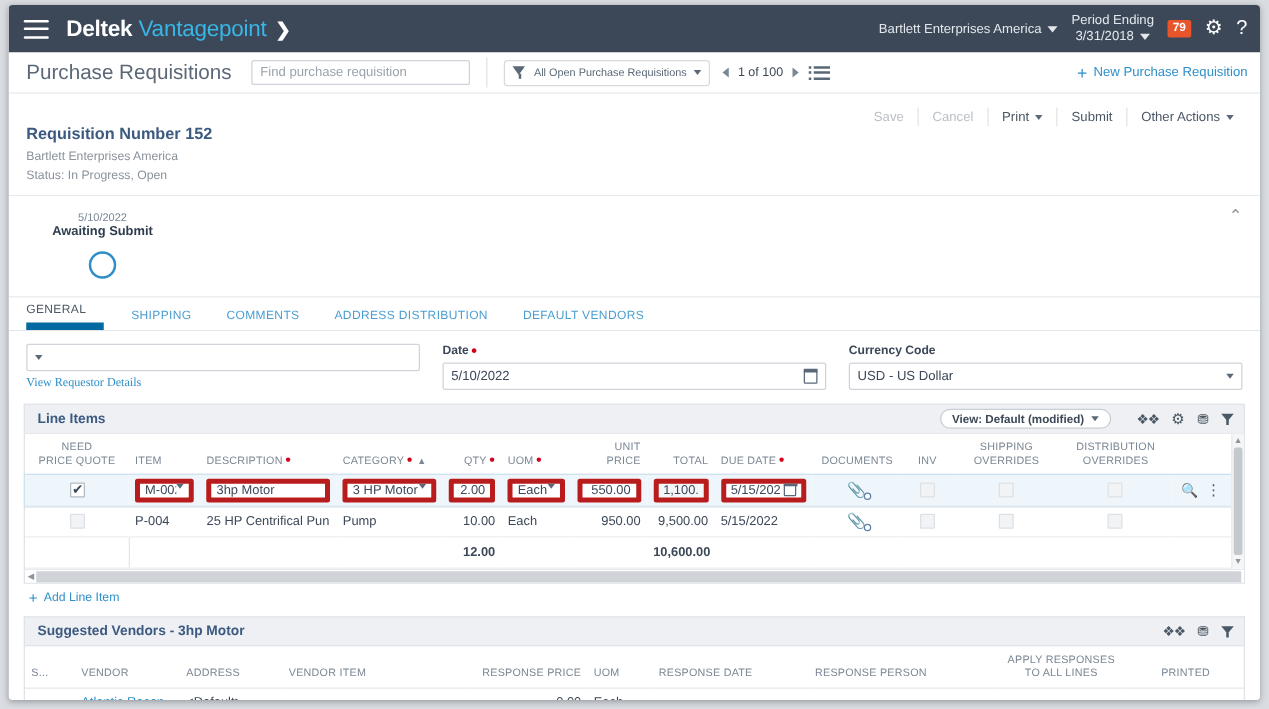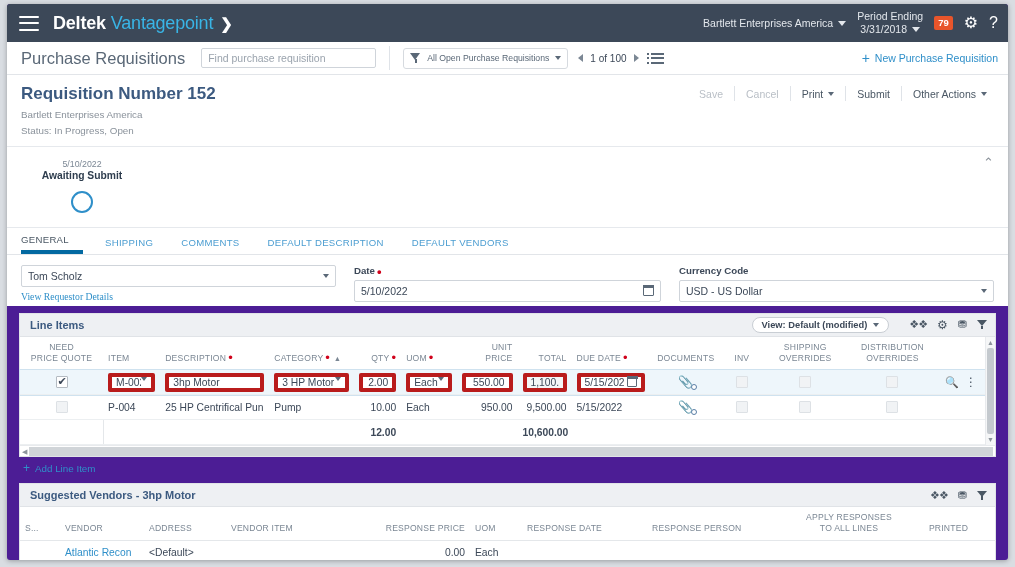--- a/index.html
+++ b/index.html
@@ -11,21 +11,21 @@
   .screen {
     position: relative;
     width: 1015px; height: 567px;
     background: #d9dde2;
     overflow: hidden;
   }
   .app {
     position: absolute;
     left: 7px; top: 4px;
     width: 1001px; height: 556px;
-    background: #4c1d95;
+    background: #ffffff;
     border-radius: 3px;
     box-shadow: 0 1px 5px rgba(0,0,0,0.30);
     overflow: hidden;
     display: flex; flex-direction: column;
   }
 
   
   .navbar {
     height: 38px;
     background: #3c4858;
@@ -92,21 +92,21 @@
   .new-link { font-size: 10.5px; color: #2f8fc9; cursor: pointer; display:flex; align-items:center; gap:5px; }
   .plus { color:#2f8fc9; font-size: 14px; line-height: 1; }
 
   
   .rec-header {
     flex: 0 0 auto; padding: 9px 10px 8px 14px;
     border-bottom: 1px solid #e6e9ed;
     display: flex; align-items: flex-start;
     background:#fff;
   }
-  .rec-title { font-size: 17px; color: #3c5a80; font-weight: bold; line-height: 1.2; }
+  .rec-title { font-size: 13px; color: #3c5a80; font-weight: bold; line-height: 1.2; margin-top: 15px; }
   .rec-sub { font-size: 9.8px; color: #8a929b; margin-top: 4px; line-height: 1.45; }
   .rec-spacer { flex: 1; }
   .actbar { display: flex; align-items: center; font-size: 10.5px; margin-top: 2px; }
   .actbar .act { padding: 0 11px; color: #4a5764; cursor: pointer; display:flex; align-items:center; gap:5px; }
   .actbar .act.disabled { color: #b9bfc6; cursor: default; }
   .actbar .div { width: 1px; height: 15px; background: #dfe3e8; }
 
   
   .workflow {
     flex: 0 0 auto; position: relative;
@@ -124,21 +124,21 @@
 
   
   .tabs {
     flex: 0 0 auto; display: flex; align-items: flex-end;
     border-bottom: 1px solid #e2e5e9; padding-left: 14px; height: 27px;
     background: #fff;
   }
   .tab { font-size: 9.6px; letter-spacing: 0.3px; color: #4b9dd1; padding: 0 14px 6px;
     cursor: pointer; }
   .tab:first-child { padding-left: 0; margin-right: 8px; }
-  .tab.active { color: #4a5764; border-bottom: 4px solid #0369a1; padding-bottom: 5px; }
+  .tab.active { color: #4a5764; border-bottom: 6px solid #0369a1; padding-bottom: 5px; }
 
   
   .formrow { flex: 0 0 auto; display: flex; padding: 10px 14px 4px; gap: 18px; background:#fff; }
   .fld { display: flex; flex-direction: column; }
   .fld.f1 { width: 318px; }
   .fld.f2 { width: 310px; }
   .fld.f3 { width: 318px; }
   .fld-lbl { font-size: 9.7px; color: #3c4858; font-weight: bold; margin-bottom: 4px; }
   .req { color: #d0021b; font-size: 13px; line-height: 0; position: relative; top: 2px; margin-left: 2px;}
   .fld-ctl {
@@ -325,28 +325,27 @@
       <div class="wf-name">Awaiting Submit</div>
       <div class="wf-circle"></div>
     </div>
     <div class="wf-collapse">⌃</div>
   </div>
 
   <div class="tabs">
     <div class="tab active">GENERAL</div>
     <div class="tab">SHIPPING</div>
     <div class="tab">COMMENTS</div>
-    <div class="tab">DEFAULT DESCRIPTION</div>
+    <div class="tab">ADDRESS DISTRIBUTION</div>
     <div class="tab">DEFAULT VENDORS</div>
   </div>
 
   <div class="formrow">
     <div class="fld f1">
       <div class="fld-ctl">
-        <span class="val">Tom Scholz</span>
         <span class="caret-sm"></span>
       </div>
       <div class="sublink">View Requestor Details</div>
     </div>
     <div class="fld f2">
       <div class="fld-lbl">
         <span>Date</span><span class="req">•</span>
       </div>
       <div class="fld-ctl">
         <span class="val">5/10/2022</span>

